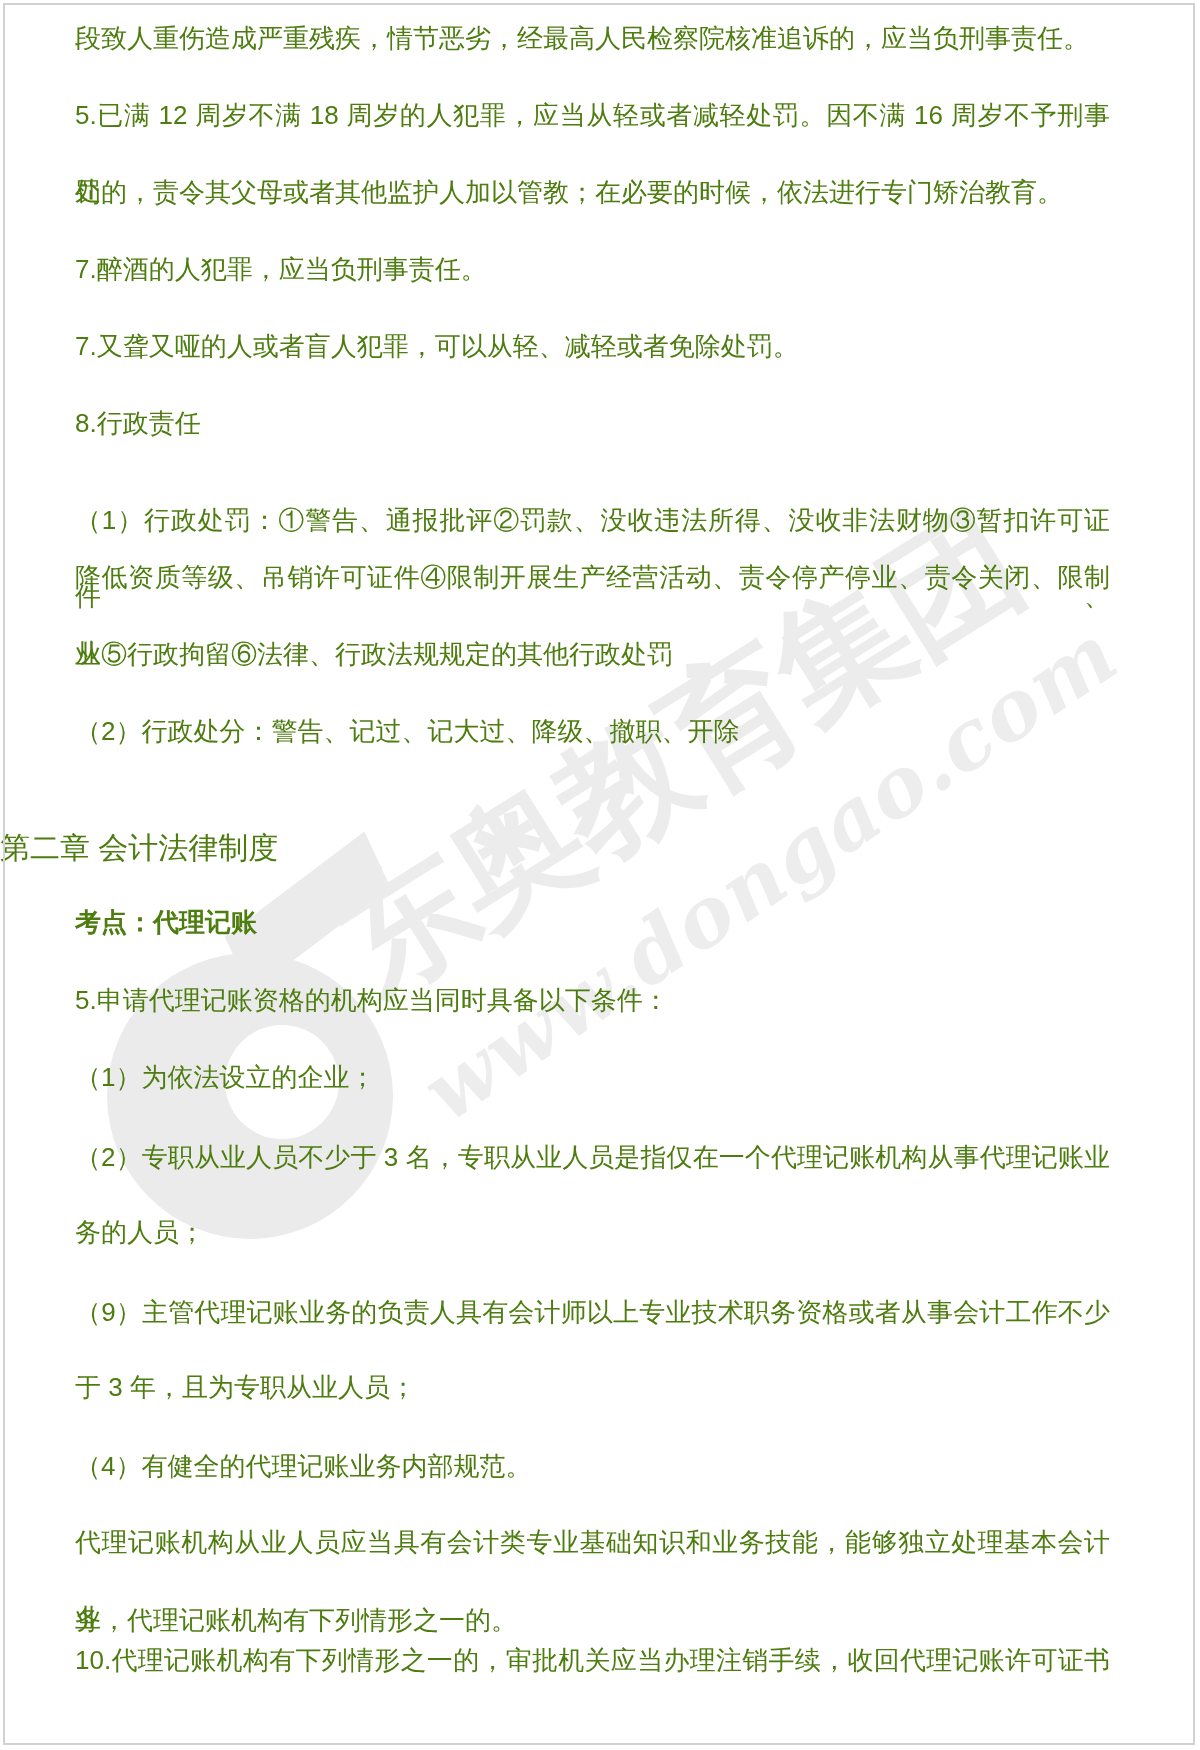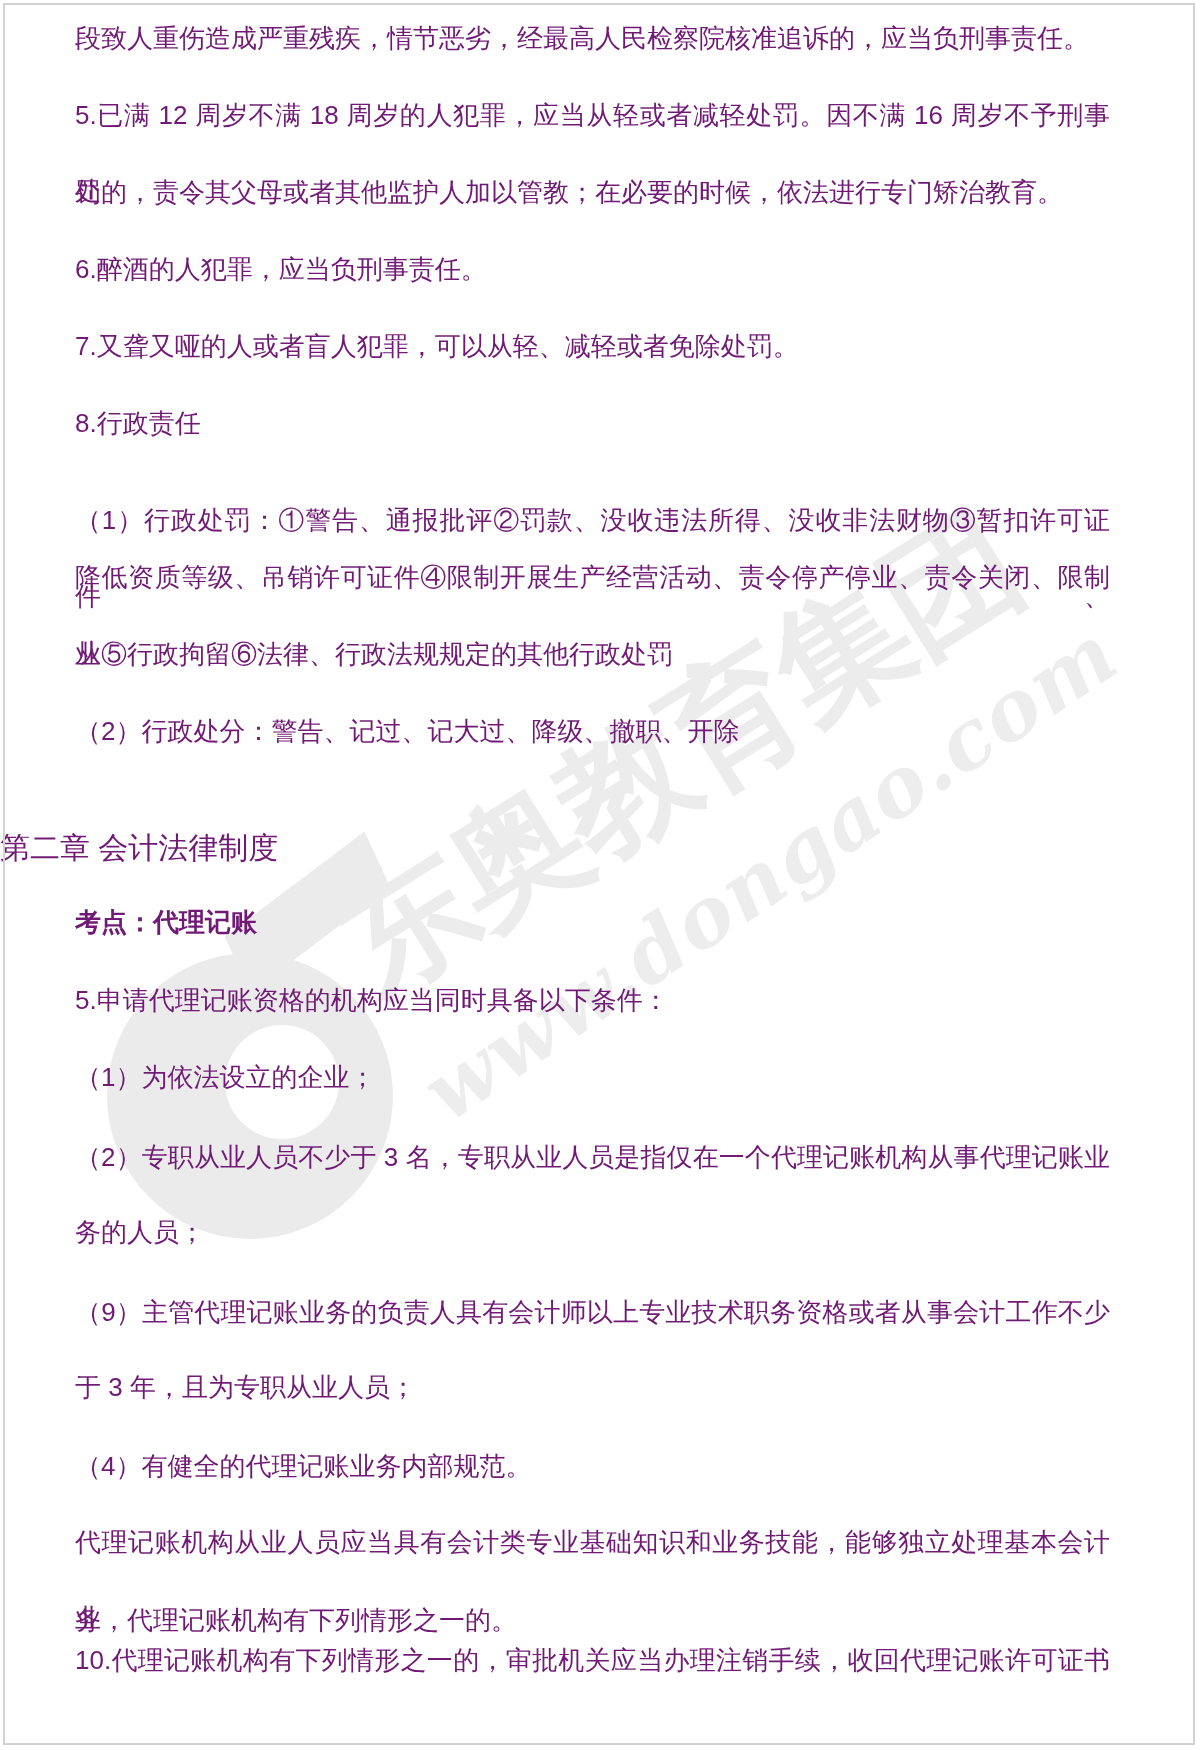--- a/index.html
+++ b/index.html
@@ -32,21 +32,21 @@
   }
   .wm-url{
     left:-30px;top:812px;width:1600px;height:120px;line-height:120px;
     text-align:center;font-size:82px;font-style:italic;font-weight:bold;
     font-family:"DejaVu Serif",serif;color:#ededed;white-space:nowrap;
     letter-spacing:2px;transform:rotate(-34deg);
   }
   
   .line{
     position:absolute;left:75px;width:1035px;height:76px;line-height:76px;
-    font-size:26px;color:#701a75;white-space:nowrap;z-index:2;
+    font-size:26px;color:#4d7c0f;white-space:nowrap;z-index:2;
   }
   .line.j{
     white-space:normal;text-align:justify;text-align-last:justify;
     text-justify:inter-character;
   }
   .line.heading{
     left:0;width:1200px;text-align:left;font-weight:normal;font-size:30px;
   }
   .line.sub{font-weight:bold;}
 </style>
@@ -57,21 +57,21 @@
 <div class="wm wm-url">www.dongao.com</div>
 <div class="wm wm-wedge"></div>
 <div class="wm wm-ring"></div>
 <div class="wm wm-ring-hole"></div>
 
 <div class="page-frame"></div>
 
 <div class="line" style="top:0px">段致人重伤造成严重残疾，情节恶劣，经最高人民检察院核准追诉的，应当负刑事责任。</div>
 <div class="line j" style="top:77px">5.已满 12 周岁不满 18 周岁的人犯罪，应当从轻或者减轻处罚。因不满 16 周岁不予刑事处</div>
 <div class="line" style="top:154px">罚的，责令其父母或者其他监护人加以管教；在必要的时候，依法进行专门矫治教育。</div>
-<div class="line" style="top:231px">6.醉酒的人犯罪，应当负刑事责任。</div>
+<div class="line" style="top:231px">7.醉酒的人犯罪，应当负刑事责任。</div>
 <div class="line" style="top:308px">7.又聋又哑的人或者盲人犯罪，可以从轻、减轻或者免除处罚。</div>
 <div class="line" style="top:385px">8.行政责任</div>
 <div class="line j" style="top:482px">（1）行政处罚：①警告、通报批评②罚款、没收违法所得、没收非法财物③暂扣许可证件、</div>
 <div class="line j" style="top:539px">降低资质等级、吊销许可证件④限制开展生产经营活动、责令停产停业、责令关闭、限制从</div>
 <div class="line" style="top:616px">业⑤行政拘留⑥法律、行政法规规定的其他行政处罚</div>
 <div class="line" style="top:693px">（2）行政处分：警告、记过、记大过、降级、撤职、开除</div>
 <div class="line heading" style="top:810px">第二章 会计法律制度</div>
 <div class="line sub" style="top:884px">考点：代理记账</div>
 <div class="line" style="top:962px">5.申请代理记账资格的机构应当同时具备以下条件：</div>
 <div class="line" style="top:1039px">（1）为依法设立的企业；</div>

